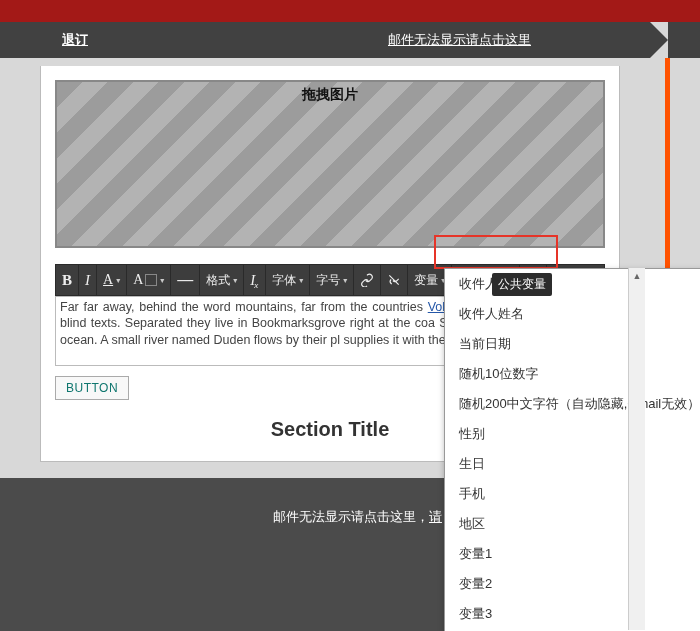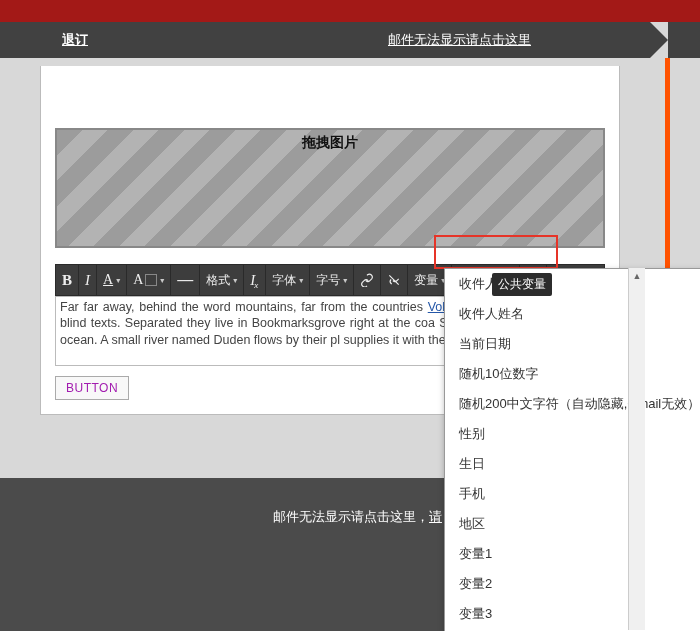--- a/index.html
+++ b/index.html
@@ -11,42 +11,42 @@
   .ribbon a { color: #fff; text-decoration: underline; font-size: 13px; }
   .ribbon .r-left { position: absolute; left: 62px; font-weight: bold; }
   .ribbon .r-right { position: absolute; left: 388px; }
   .ribbon-notch { position: absolute; right: 32px; top: 22px; width: 0; height: 0; border-top: 18px solid #d8d8d8; border-bottom: 18px solid #d8d8d8; border-left: 18px solid transparent; z-index: 2; }
 
   .content-wrap { position: absolute; left: 0; right: 0; top: 58px; bottom: -200px; background: #d8d8d8; }
   .orange-strip { position: absolute; right: 30px; top: 0; bottom: 0; width: 5px; background: #ff5200; }
 
   .page { position: absolute; left: 40px; top: 8px; width: 580px; background: #fff; border: 1px solid #bbb; border-top: 0; padding: 14px; }
 
-  .img-drop { height: 120px; border: 2px solid #888; position: relative;
-    background: repeating-linear-gradient(135deg, #9c9c9c 0 18px, #b3b3b3 18px 36px); margin-top: 48px; }
+  .img-drop { height: 168px; border: 2px solid #888; position: relative;
+    background: repeating-linear-gradient(135deg, #9c9c9c 0 18px, #b3b3b3 18px 36px); }
   .img-drop .lbl { position: absolute; top: 4px; left: 0; right: 0; text-align: center; font-weight: bold; font-size: 14px; color: #111; }
 
   .toolbar { margin-top: 16px; background: #3d3d3d; border: 1px solid #2a2a2a; height: 32px; display: flex; align-items: stretch; color: #eee; }
   .tb-btn { display: flex; align-items: center; justify-content: center; padding: 0 6px; border-right: 1px solid #2a2a2a; font-size: 12px; cursor: pointer; white-space: nowrap; }
   .tb-btn.wcaret::after { content: "▾"; font-size: 8px; margin-left: 3px; opacity: .8; }
   .tb-btn.bold { font-weight: bold; font-family: "Times New Roman", serif; font-size: 15px; }
   .tb-btn.ital { font-style: italic; font-family: "Times New Roman", serif; font-size: 15px; }
   .tb-a { text-decoration: underline; font-family: "Times New Roman", serif; font-size: 14px; }
   .colorbox { display: inline-block; width: 12px; height: 12px; border: 1px solid #888; margin-left: 2px; }
   .fx { font-style: italic; font-family: "Times New Roman", serif; font-size: 15px; position: relative; }
   .fx::after { content: "x"; font-size: 9px; position: relative; top: 3px; left: -1px; }
   .dash { font-size: 16px; }
   .link-ic svg, .unlink-ic svg, .code-ic svg { width: 14px; height: 14px; fill: #eee; }
 
   .highlight-box { position: absolute; pointer-events: none; border: 2px solid #e63428; }
 
   .editor { border: 1px solid #bbb; padding: 2px 4px; font-size: 12.5px; line-height: 1.3; text-align: justify; color: #444; min-height: 70px; }
   .editor .a { color: #2557a8; text-decoration: underline; }
 
-  .btn { margin-top: 10px; display: inline-block; border: 1px solid #aaa; background: #f8f8f8; padding: 4px 10px; color: #a21caf; font-size: 12px; letter-spacing: .5px; }
+  .btn { margin-top: 10px; display: inline-block; border: 1px solid #aaa; background: #f8f8f8; padding: 4px 10px; color: #0f766e; font-size: 12px; letter-spacing: .5px; }
 
   .section-title { text-align: center; font-size: 20px; color: #333; margin: 18px 0 6px; }
 
   .footer-dark { position: absolute; left: 0; right: 0; top: 420px; height: 300px; background: #4b4b4b; color: #fff; }
   .footer-text { position: absolute; left: 273px; top: 30px; font-size: 13px; }
   .footer-text .ul { text-decoration: underline; }
 
   .dropdown { position: absolute; background: #fff; border: 1px solid #999; box-shadow: 0 2px 6px rgba(0,0,0,.25); font-size: 13px; color: #333; z-index: 50; }
   .dropdown .item { padding: 6px 14px; white-space: nowrap; cursor: pointer; }
 
@@ -116,20 +116,21 @@
           </svg>
       </div>
     </div>
 
     <div class="editor">
       <span>Far far away, behind the word mountains, far from the countries </span><span class="a">Vokalia and Con</span><span> there live the blind texts. Separated they live in Bookmarksgrove right at the coa Semantics, a large language ocean. A small river named Duden flows by their pl supplies it with the necessary regelialia.</span>
     </div>
 
     <div class="btn">BUTTON</div>
 
+    <h2 class="section-title">Section Title</h2>
   </div>
 
   <div class="highlight-box" style="left:434px; top:177px; width:124px; height:34px;"></div>
 
   <div class="dropdown" id="dd" style="left:444px; top:210px; width:300px;">
       <div class="item">收件人地</div>
       <div class="item">收件人姓名</div>
       <div class="item">当前日期</div>
       <div class="item">随机10位数字</div>
       <div class="item">随机200中文字符（自动隐藏,Gmail无效）</div>

